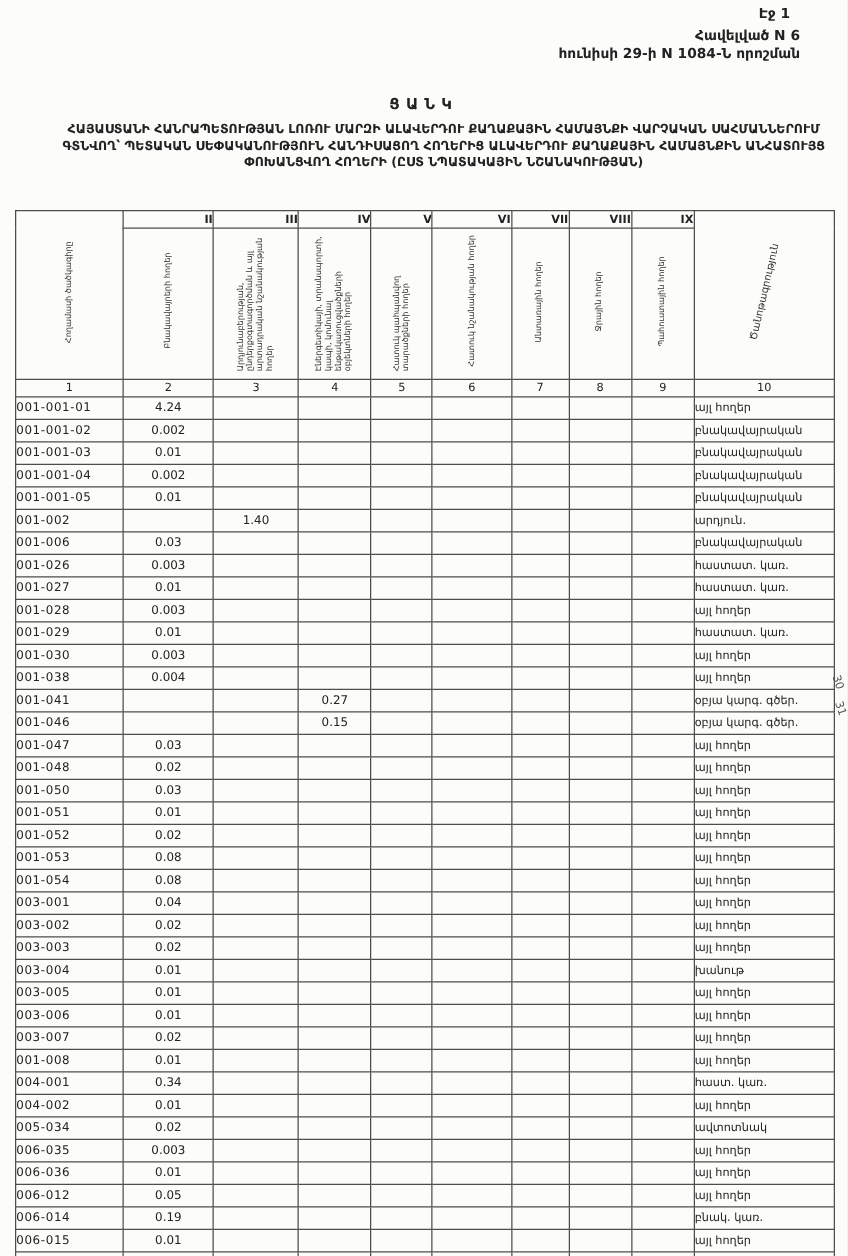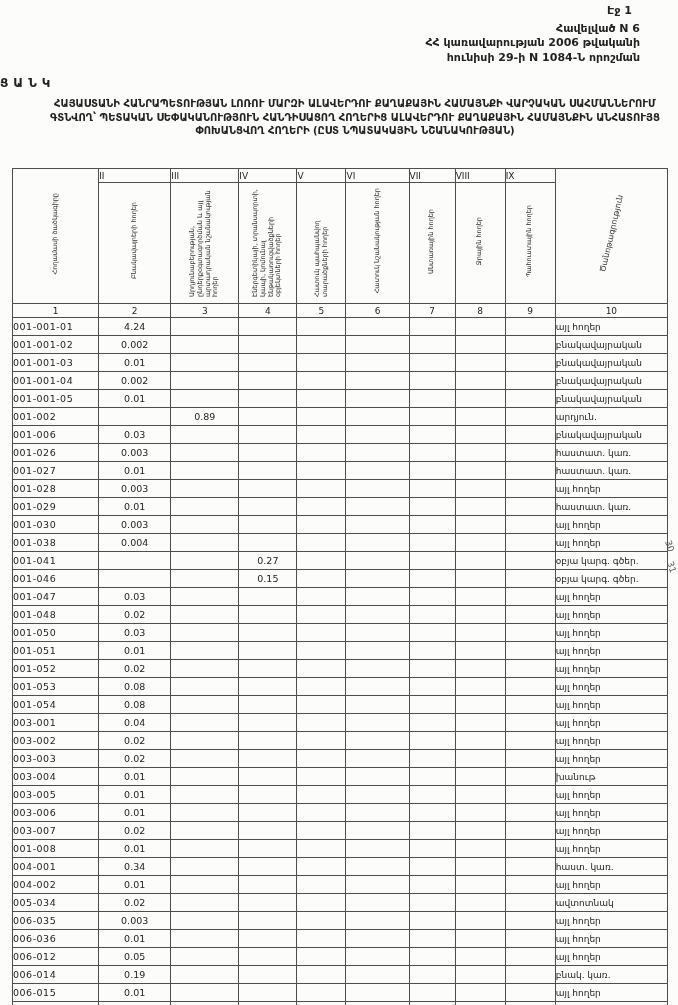--- a/index.html
+++ b/index.html
@@ -4,30 +4,30 @@
 <style>
   html,body{margin:0;padding:0;background:#e9e9e7;}
   .page{
     position:relative;width:678px;height:1005px;margin:0 auto;
     background:#fcfcfa;color:#222;overflow:hidden;
     font-family:"DejaVu Sans",sans-serif;
   }
   .page-number{position:absolute;top:4px;right:46px;font-size:11px;font-weight:700;}
   .appendix{position:absolute;top:22px;left:290px;width:350px;text-align:right;
     font-size:11px;font-weight:700;line-height:1.3;}
-  .list-title{position:absolute;top:76px;left:0;width:100%;
+  .list-title{position:absolute;top:76px;left:0;width:100%;text-align:center;
     font-size:12px;font-weight:700;letter-spacing:5px;}
   .doc-title{position:absolute;top:97px;left:48px;width:614px;text-align:center;
     font-size:10px;font-weight:700;line-height:1.35;}
   table.land{
     position:absolute;top:168px;left:12px;width:656px;
     border-collapse:collapse;table-layout:fixed;
   }
   table.land td{border:1px solid #4d4d4d;padding:0;overflow:hidden;}
-  td.numeral{height:13px;font-size:9px;text-align:left;font-weight:400;}
+  td.numeral{height:13px;font-size:9px;text-align:right;font-weight:700;}
   td.head-cell{height:118px;text-align:center;vertical-align:middle;}
   .vert{
     writing-mode:vertical-rl;transform:rotate(180deg);
     font-size:6.5px;line-height:1.2;max-height:112px;
     margin:2px auto;display:inline-block;text-align:left;color:#333;
   }
   .vert.slant{transform:rotate(193deg);font-size:8px;}
   td.colnum{height:13px;font-size:9px;text-align:center;}
   td.code{height:17px;font-size:9.5px;text-align:left;letter-spacing:.5px;}
   td.val{height:17px;font-size:9.5px;text-align:center;}
@@ -38,21 +38,20 @@
 </style>
 </head>
 <body>
 
 <div class="page">
 
   <div class="page-number">Էջ 1</div>
 
   <div class="appendix">
     <div>Հավելված N 6</div>
-    <div>ՀՀ կառավարության 2006 թվականի</div>
     <div>հունիսի 29-ի N 1084-Ն որոշման</div>
   </div>
 
   <div class="list-title">ՑԱՆԿ</div>
 
   <div class="doc-title">ՀԱՅԱՍՏԱՆԻ ՀԱՆՐԱՊԵՏՈՒԹՅԱՆ ԼՈՌՈՒ ՄԱՐԶԻ ԱԼԱՎԵՐԴՈՒ ՔԱՂԱՔԱՅԻՆ ՀԱՄԱՅՆՔԻ ՎԱՐՉԱԿԱՆ ՍԱՀՄԱՆՆԵՐՈՒՄ ԳՏՆՎՈՂ՝ ՊԵՏԱԿԱՆ ՍԵՓԱԿԱՆՈՒԹՅՈՒՆ ՀԱՆԴԻՍԱՑՈՂ ՀՈՂԵՐԻՑ ԱԼԱՎԵՐԴՈՒ ՔԱՂԱՔԱՅԻՆ ՀԱՄԱՅՆՔԻՆ ԱՆՀԱՏՈՒՅՑ ՓՈԽԱՆՑՎՈՂ ՀՈՂԵՐԻ (ԸՍՏ ՆՊԱՏԱԿԱՅԻՆ ՆՇԱՆԱԿՈՒԹՅԱՆ)</div>
 
   <table class="land">
     <colgroup id="cols">
         <col style="width: 86px;">
@@ -159,21 +158,21 @@
           <td class="val"></td>
           <td class="val"></td>
           <td class="val"></td>
           <td class="val"></td>
           <td class="val"></td>
           <td class="note">բնակավայրական</td>
         </tr>
         <tr>
           <td class="code">001-002</td>
           <td class="val"></td>
-          <td class="val">0.89</td>
+          <td class="val">1.40</td>
           <td class="val"></td>
           <td class="val"></td>
           <td class="val"></td>
           <td class="val"></td>
           <td class="val"></td>
           <td class="val"></td>
           <td class="note">արդյուն.</td>
         </tr>
         <tr>
           <td class="code">001-006</td>

